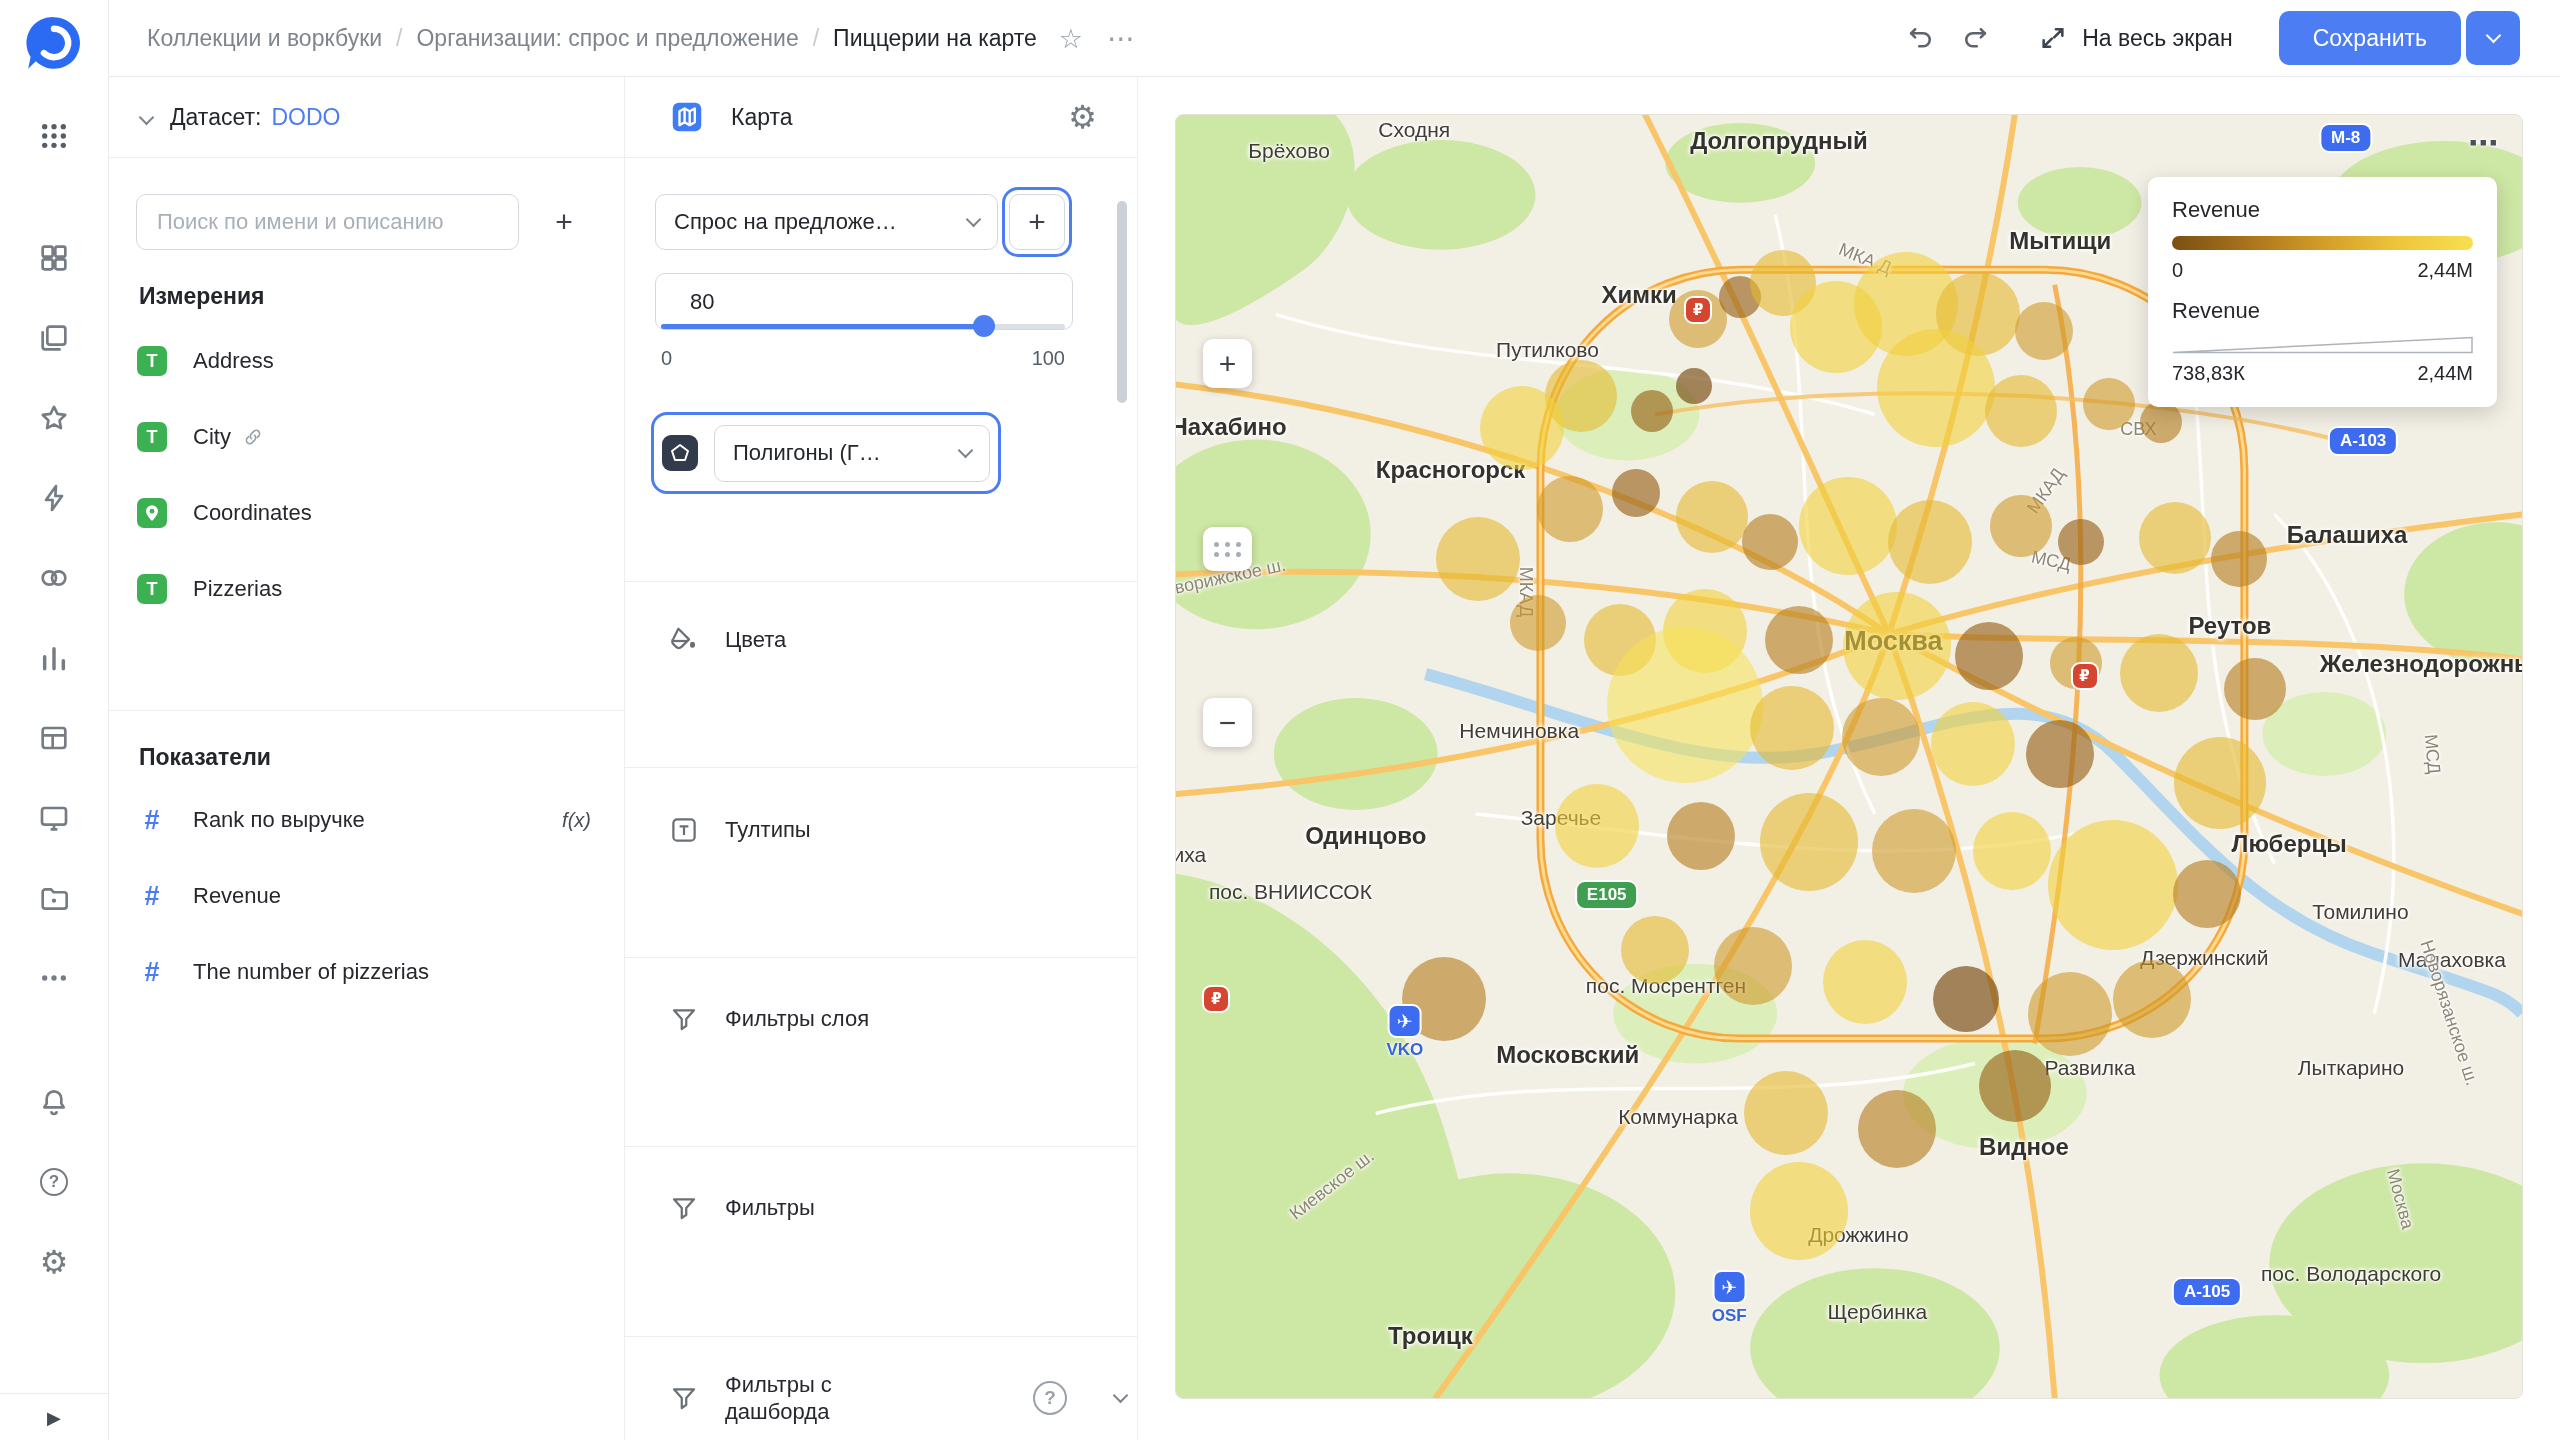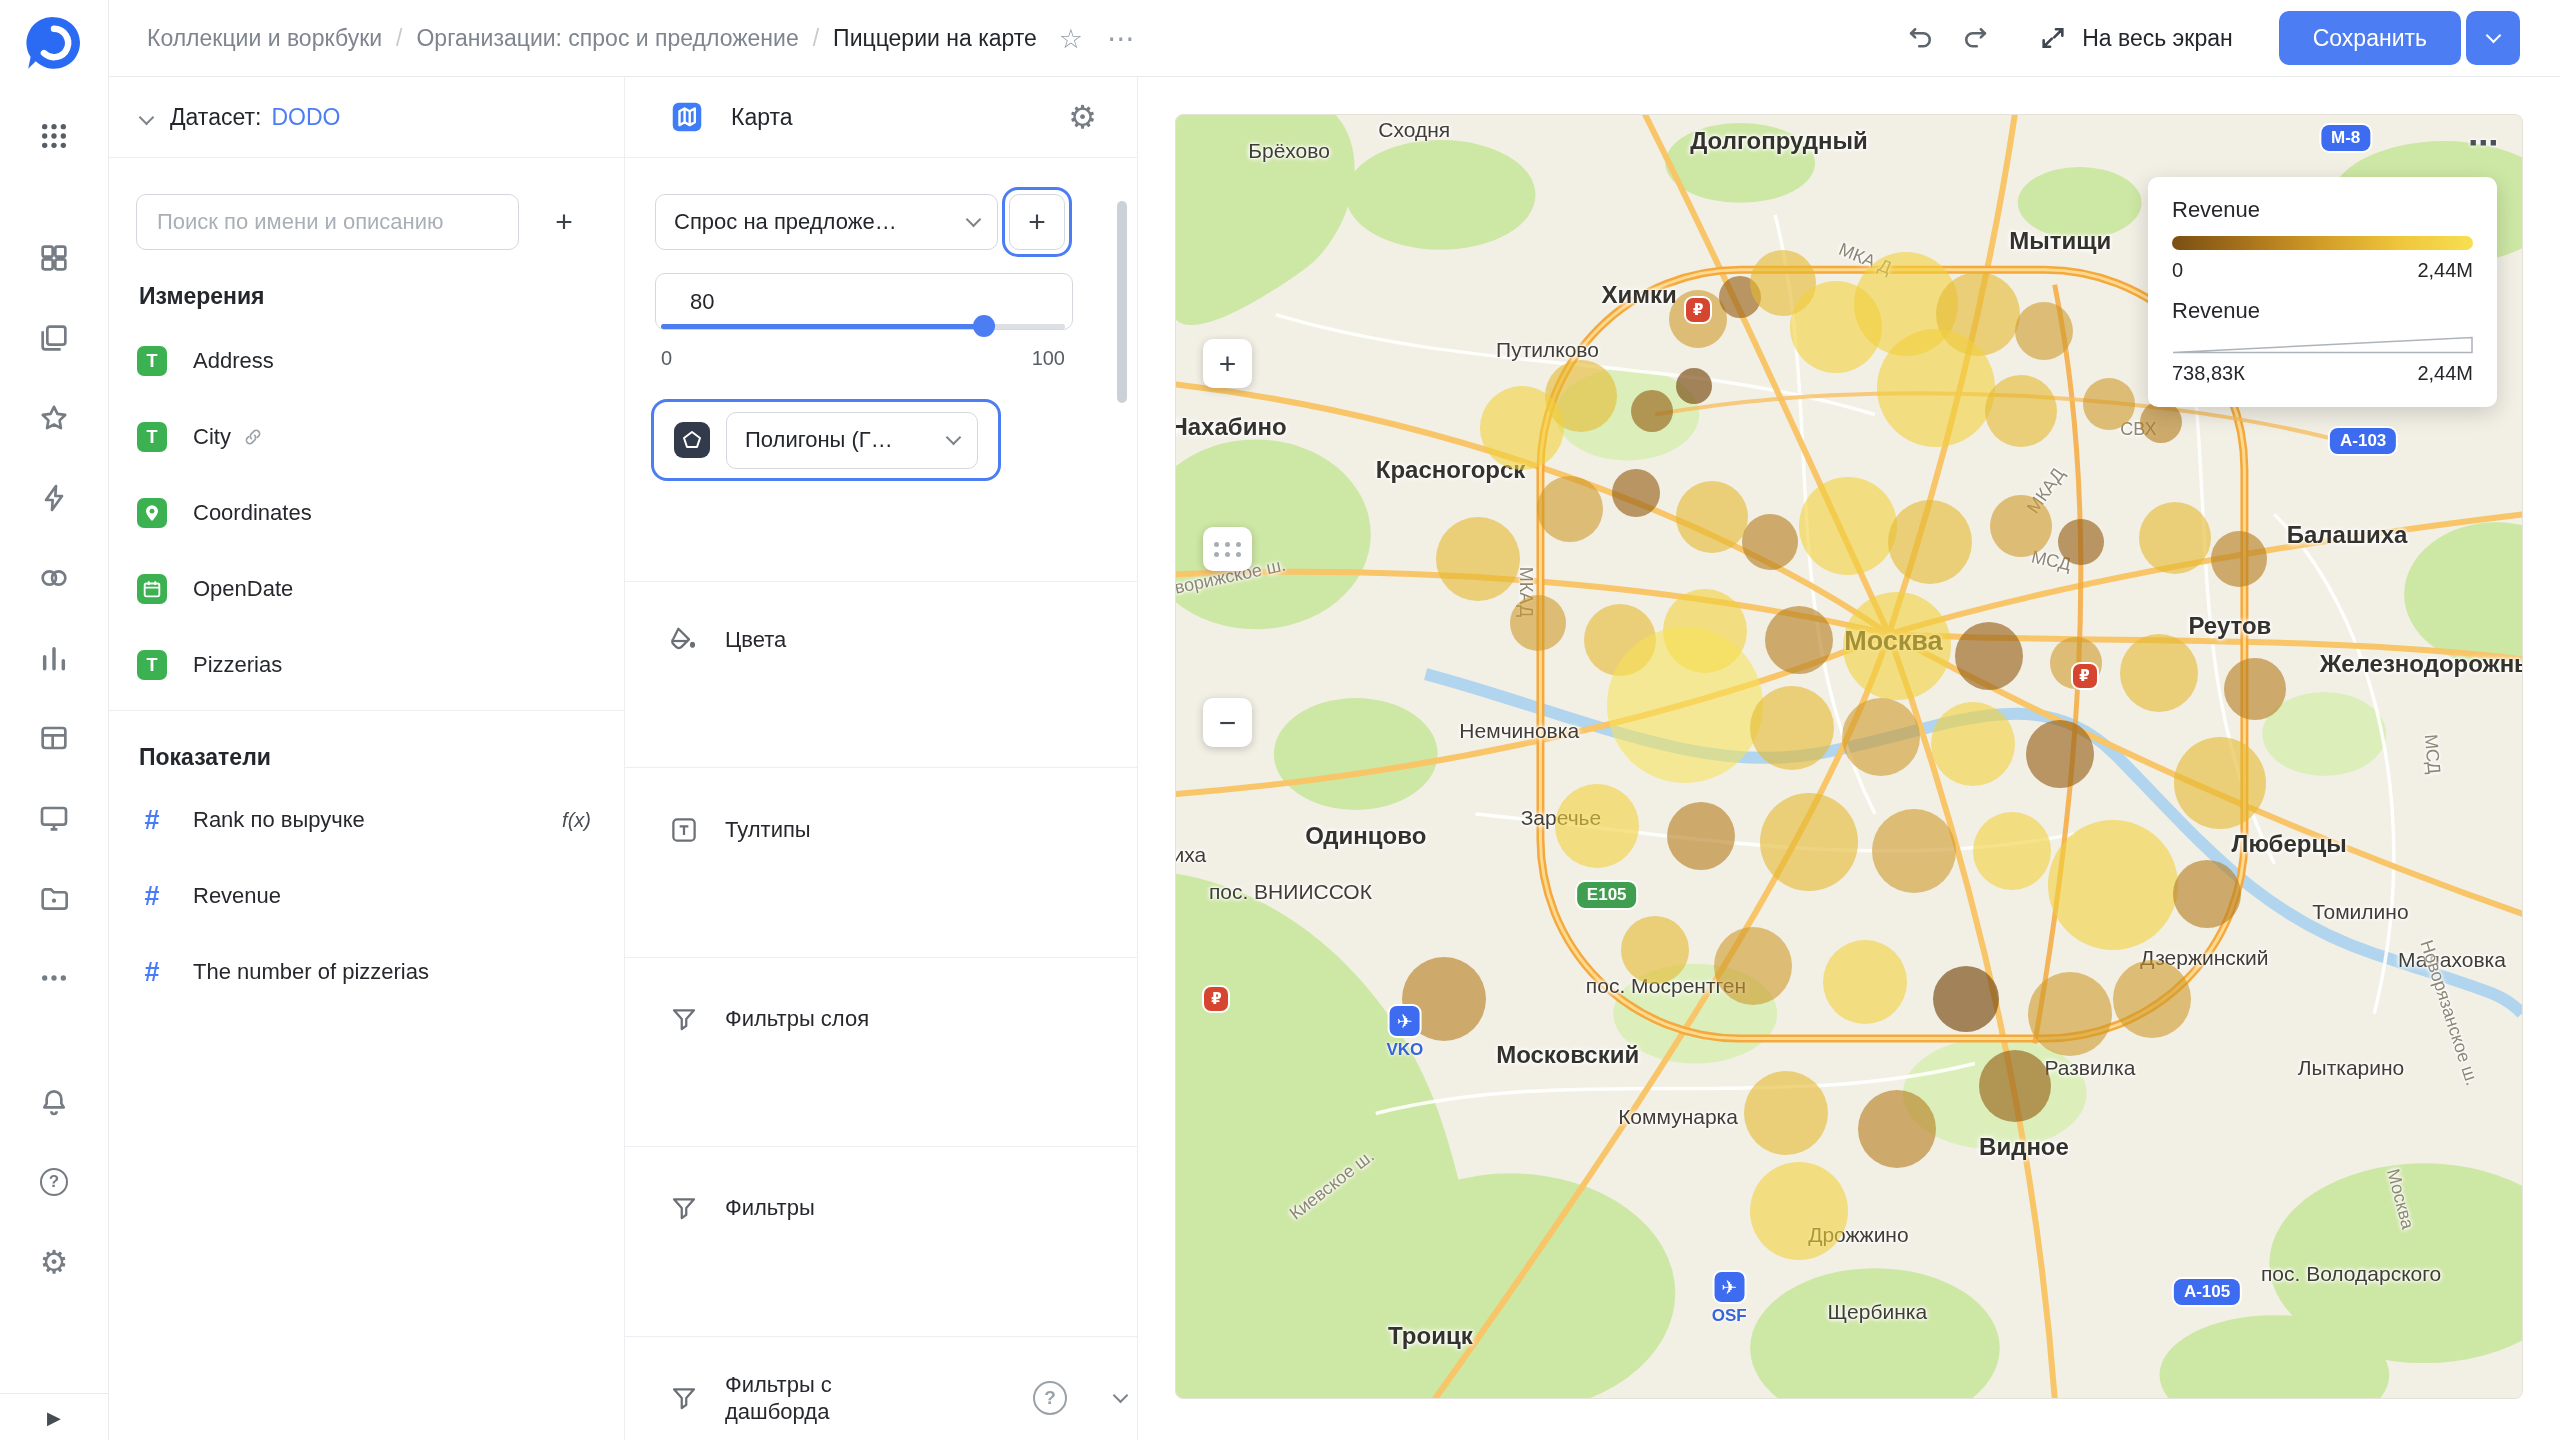--- a/index.html
+++ b/index.html
@@ -90,22 +90,22 @@
   .add-layer{width:56px;height:56px;border:1.5px solid #d4d8de;border-radius:10px;background:#fff;
     font-size:30px;color:#3c4248;cursor:pointer;display:flex;align-items:center;justify-content:center;font-family:inherit}
   .opacity-box{position:absolute;left:30px;top:196px;width:418px;height:57px;border:1.5px solid #d4d8de;
     border-radius:10px;display:flex;align-items:center;padding:0 34px;font-size:22px;color:#23262b}
   .slider-track{position:absolute;left:36px;top:247px;width:404px;height:5px;border-radius:3px;background:#dcdfe4}
   .slider-fill{position:absolute;left:36px;top:247px;height:5px;border-radius:3px;background:var(--accent,#4d7df2)}
   .slider-handle{position:absolute;top:249px;width:22px;height:22px;border-radius:50%;
     background:var(--accent,#4d7df2);transform:translate(-50%,-50%);cursor:pointer}
   .slider-labels{position:absolute;left:36px;top:270px;width:404px;display:flex;justify-content:space-between;
     font-size:20px;color:#565d64}
-  .geo-ring{position:absolute;left:26px;top:322px;width:350px;height:82px;border:3px solid var(--accent,#4d7df2);
-    border-radius:16px;display:flex;align-items:center;padding:0 20px}
+  .geo-ring{position:absolute;left:26px;top:335px;width:350px;height:82px;border:3px solid var(--accent,#4d7df2);
+    border-radius:16px;display:flex;align-items:center;padding:0 8px}
   .polyicon{width:36px;height:36px;border-radius:9px;background:#323b4c;flex:none;
     display:flex;align-items:center;justify-content:center}
   .polyicon svg{width:24px;height:24px}
   .geo-select{flex:1;margin-left:16px;height:57px}
   .sp-row{position:absolute;left:0;right:1px;height:64px;display:flex;align-items:center;
     padding-left:44px;cursor:pointer}
   .sp-row svg{width:30px;height:30px;flex:none}
   .sp-row .lbl{font-size:22px;color:#26282d;margin-left:26px;line-height:1.25}
   .sp-row .lbl.narrow{width:180px;white-space:normal}
   .help-ic{position:absolute;left:408px;width:34px;height:34px;border:2.2px solid #9aa1a8;border-radius:50%;
@@ -323,29 +323,20 @@
         </span>
       </div>
       <div class="ds-row">
         <span class="chip">
           <svg viewBox="0 0 24 24">
               <path d="M12 3.5a6.5 6.5 0 0 1 6.5 6.5c0 4.5-6.5 10.5-6.5 10.5S5.5 14.5 5.5 10A6.5 6.5 0 0 1 12 3.5z" fill="#fff"></path>
               <circle cx="12" cy="10" r="2.6" fill="#3cb151"></circle>
             </svg>
         </span>
         <span class="lbl">Coordinates</span>
-      </div>
-      <div class="ds-row">
-        <span class="chip">
-          <svg viewBox="0 0 24 24" fill="none" stroke="#fff" stroke-width="2">
-              <rect x="4" y="6" width="16" height="14" rx="2"></rect>
-              <path d="M4 10.5h16M8.5 3.5v4M15.5 3.5v4"></path>
-            </svg>
-        </span>
-        <span class="lbl">OpenDate</span>
       </div>
       <div class="ds-row">
         <span class="chip">T</span>
         <span class="lbl">Pizzerias</span>
       </div>
     </div>
     <div class="hdiv" style="top:633px"></div>
     <div class="sec-title" style="top:667px">Показатели</div>
     <div class="ds-list" style="top:705px">
       <div class="ds-row">

